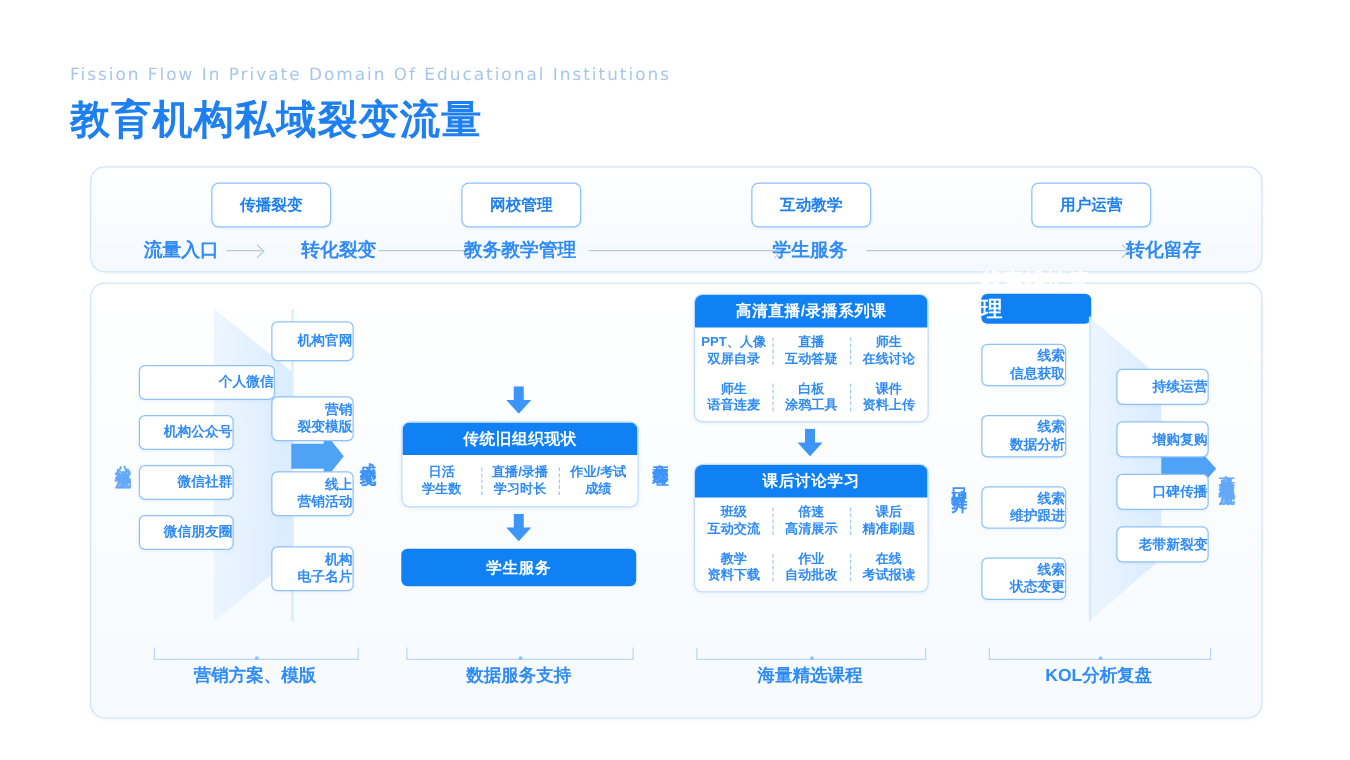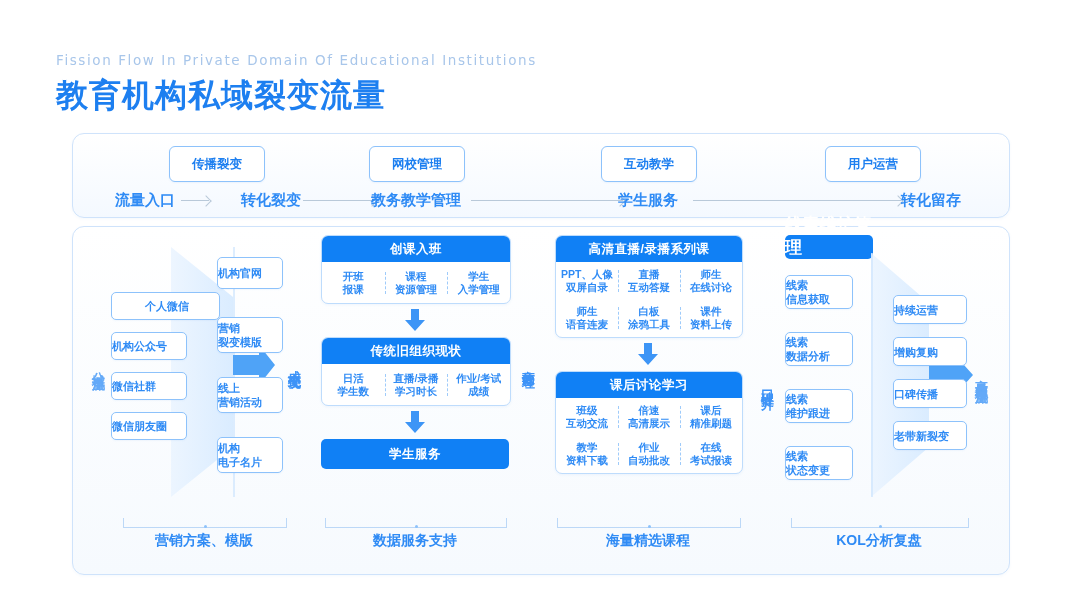--- a/index.html
+++ b/index.html
@@ -62,21 +62,21 @@
   .vlabel{
     position:absolute;width:17px;font-size:13px;font-weight:bold;
     color:#3d93f7;line-height:16px;text-align:center;
     writing-mode:vertical-rl;letter-spacing:2px;
   }
   .vlabel.soft{color:#63a9f8;}
 
   
   .chip{
     position:absolute;border:1px solid #8dc2fb;border-radius:5px;background:#ffffff;
-    display:flex;flex-direction:column;align-items:flex-start;justify-content:center;
+    display:flex;flex-direction:column;align-items:flex-end;justify-content:center;
     font-size:11px;color:#2f8bf5;line-height:14px;text-align:center;
     box-shadow:0 1px 2px rgba(60,130,220,.06);font-weight:bold;
   }
 
   
   .funnel{position:absolute;pointer-events:none;}
 
   
   .card{
     position:absolute;border:1px solid #bedcfc;border-radius:7px;background:#fff;
@@ -211,39 +211,20 @@
       <span>营销活动</span>
     </div>
     <div class="chip" style="left:144px;top:210px;width:64px;height:34px;">
       <span>机构</span>
       <span>电子名片</span>
     </div>
 
     <div class="bracket" style="left:50px;top:291px;width:162px;"></div>
     <div class="bcaption" style="left:131px;top:305px;">营销方案、模版</div>
 
-    <div class="card" style="left:248px;top:8px;width:188px;height:67px;display:flex;flex-direction:column;">
-      <div class="card-head">创课入班</div>
-      <div class="cell-grid">
-        <div class="cell-row">
-          <div class="cell">
-            <div>开班</div>
-            <div>报课</div>
-          </div>
-          <div class="cell">
-            <div>课程</div>
-            <div>资源管理</div>
-          </div>
-          <div class="cell">
-            <div>学生</div>
-            <div>入学管理</div>
-          </div>
-        </div>
-      </div>
-    </div>
 
     <svg class="downarrow" style="left:332px;top:82px;" width="20" height="22" viewBox="0 0 20 22">
       <path d="M6,0 L14,0 L14,11 L20,11 L10,22 L0,11 L6,11 Z" fill="#3d95f6"></path>
     </svg>
 
     <div class="card" style="left:248px;top:110px;width:188px;height:67px;display:flex;flex-direction:column;">
       <div class="card-head">传统旧组织现状</div>
       <div class="cell-grid">
         <div class="cell-row">
           <div class="cell">

